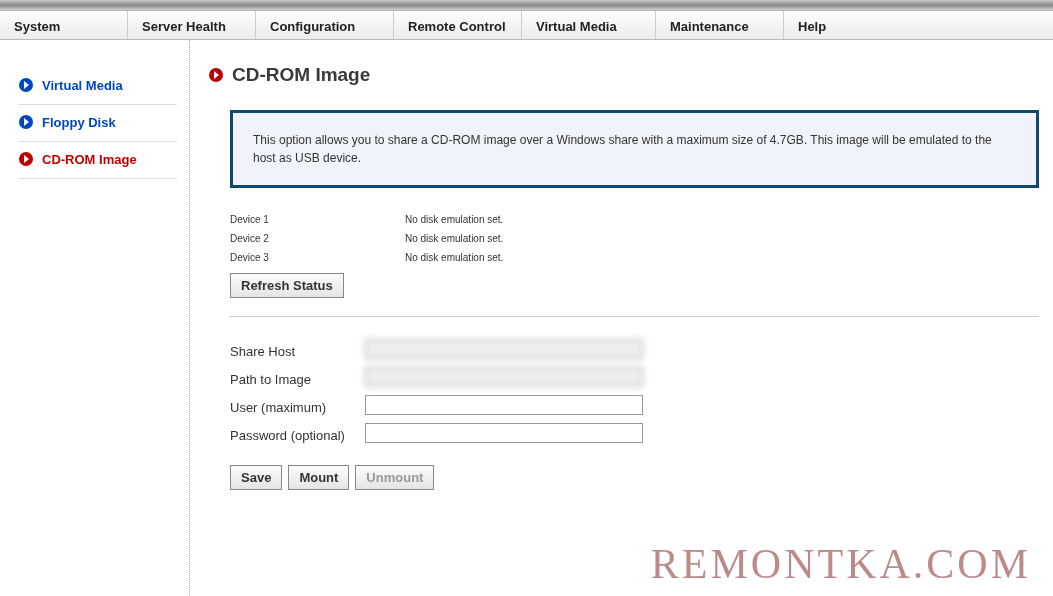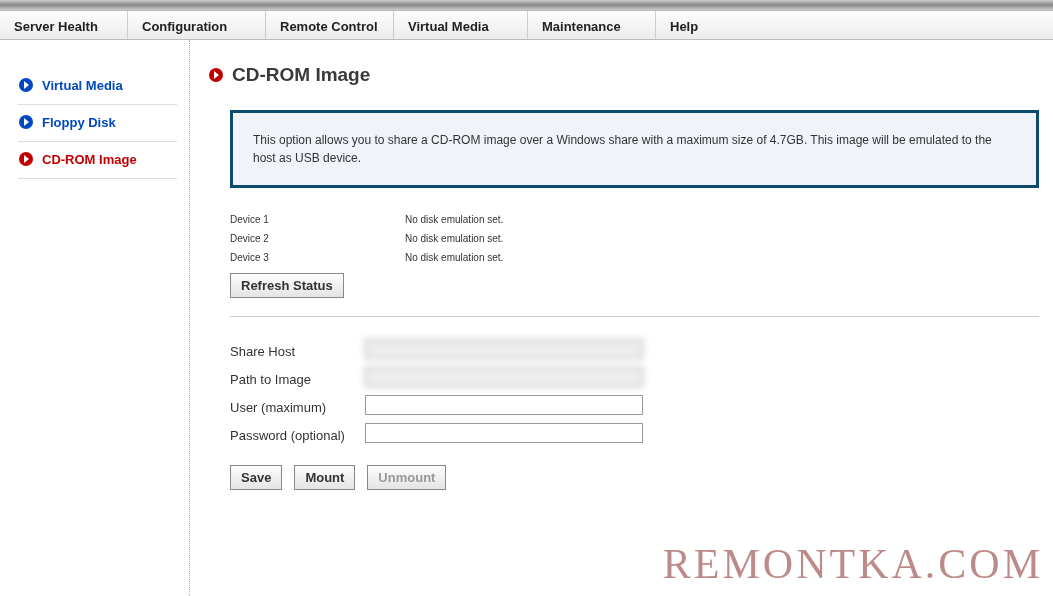--- a/index.html
+++ b/index.html
@@ -124,41 +124,42 @@
     height: 20px;
     border: 1px solid #999;
     padding: 1px 4px;
     font-size: 12px;
     font-family: inherit;
   }
   .blurred { filter: blur(3px); background: #eee; }
   .action-row {
     margin: 18px 0 0 22px;
     display: flex;
-    gap: 12px;
+    gap: 6px;
   }
   .watermark {
     position: absolute;
     bottom: 8px;
-    right: 10px;
+    right: 22px;
     font-family: "Times New Roman", serif;
     font-size: 42px;
     letter-spacing: 3px;
     color: rgba(145, 60, 60, 0.6);
     text-shadow: 1px 1px 0 #fff, -1px -1px 0 #fff;
     pointer-events: none;
     user-select: none;
   }
 </style>
 </head>
 <body>
 
 <div class="top-bar"></div>
 
 <div class="nav-menu">
+  <div class="nav-item" style="width:128px">System</div>
   <div class="nav-item" style="width:128px">Server Health</div>
   <div class="nav-item" style="width:138px">Configuration</div>
   <div class="nav-item" style="width:128px">Remote Control</div>
   <div class="nav-item" style="width:134px">Virtual Media</div>
   <div class="nav-item" style="width:128px">Maintenance</div>
   <div class="nav-item" style="flex:1;border-right:none">Help</div>
 </div>
 
 <div class="layout">
   <div class="sidebar">

